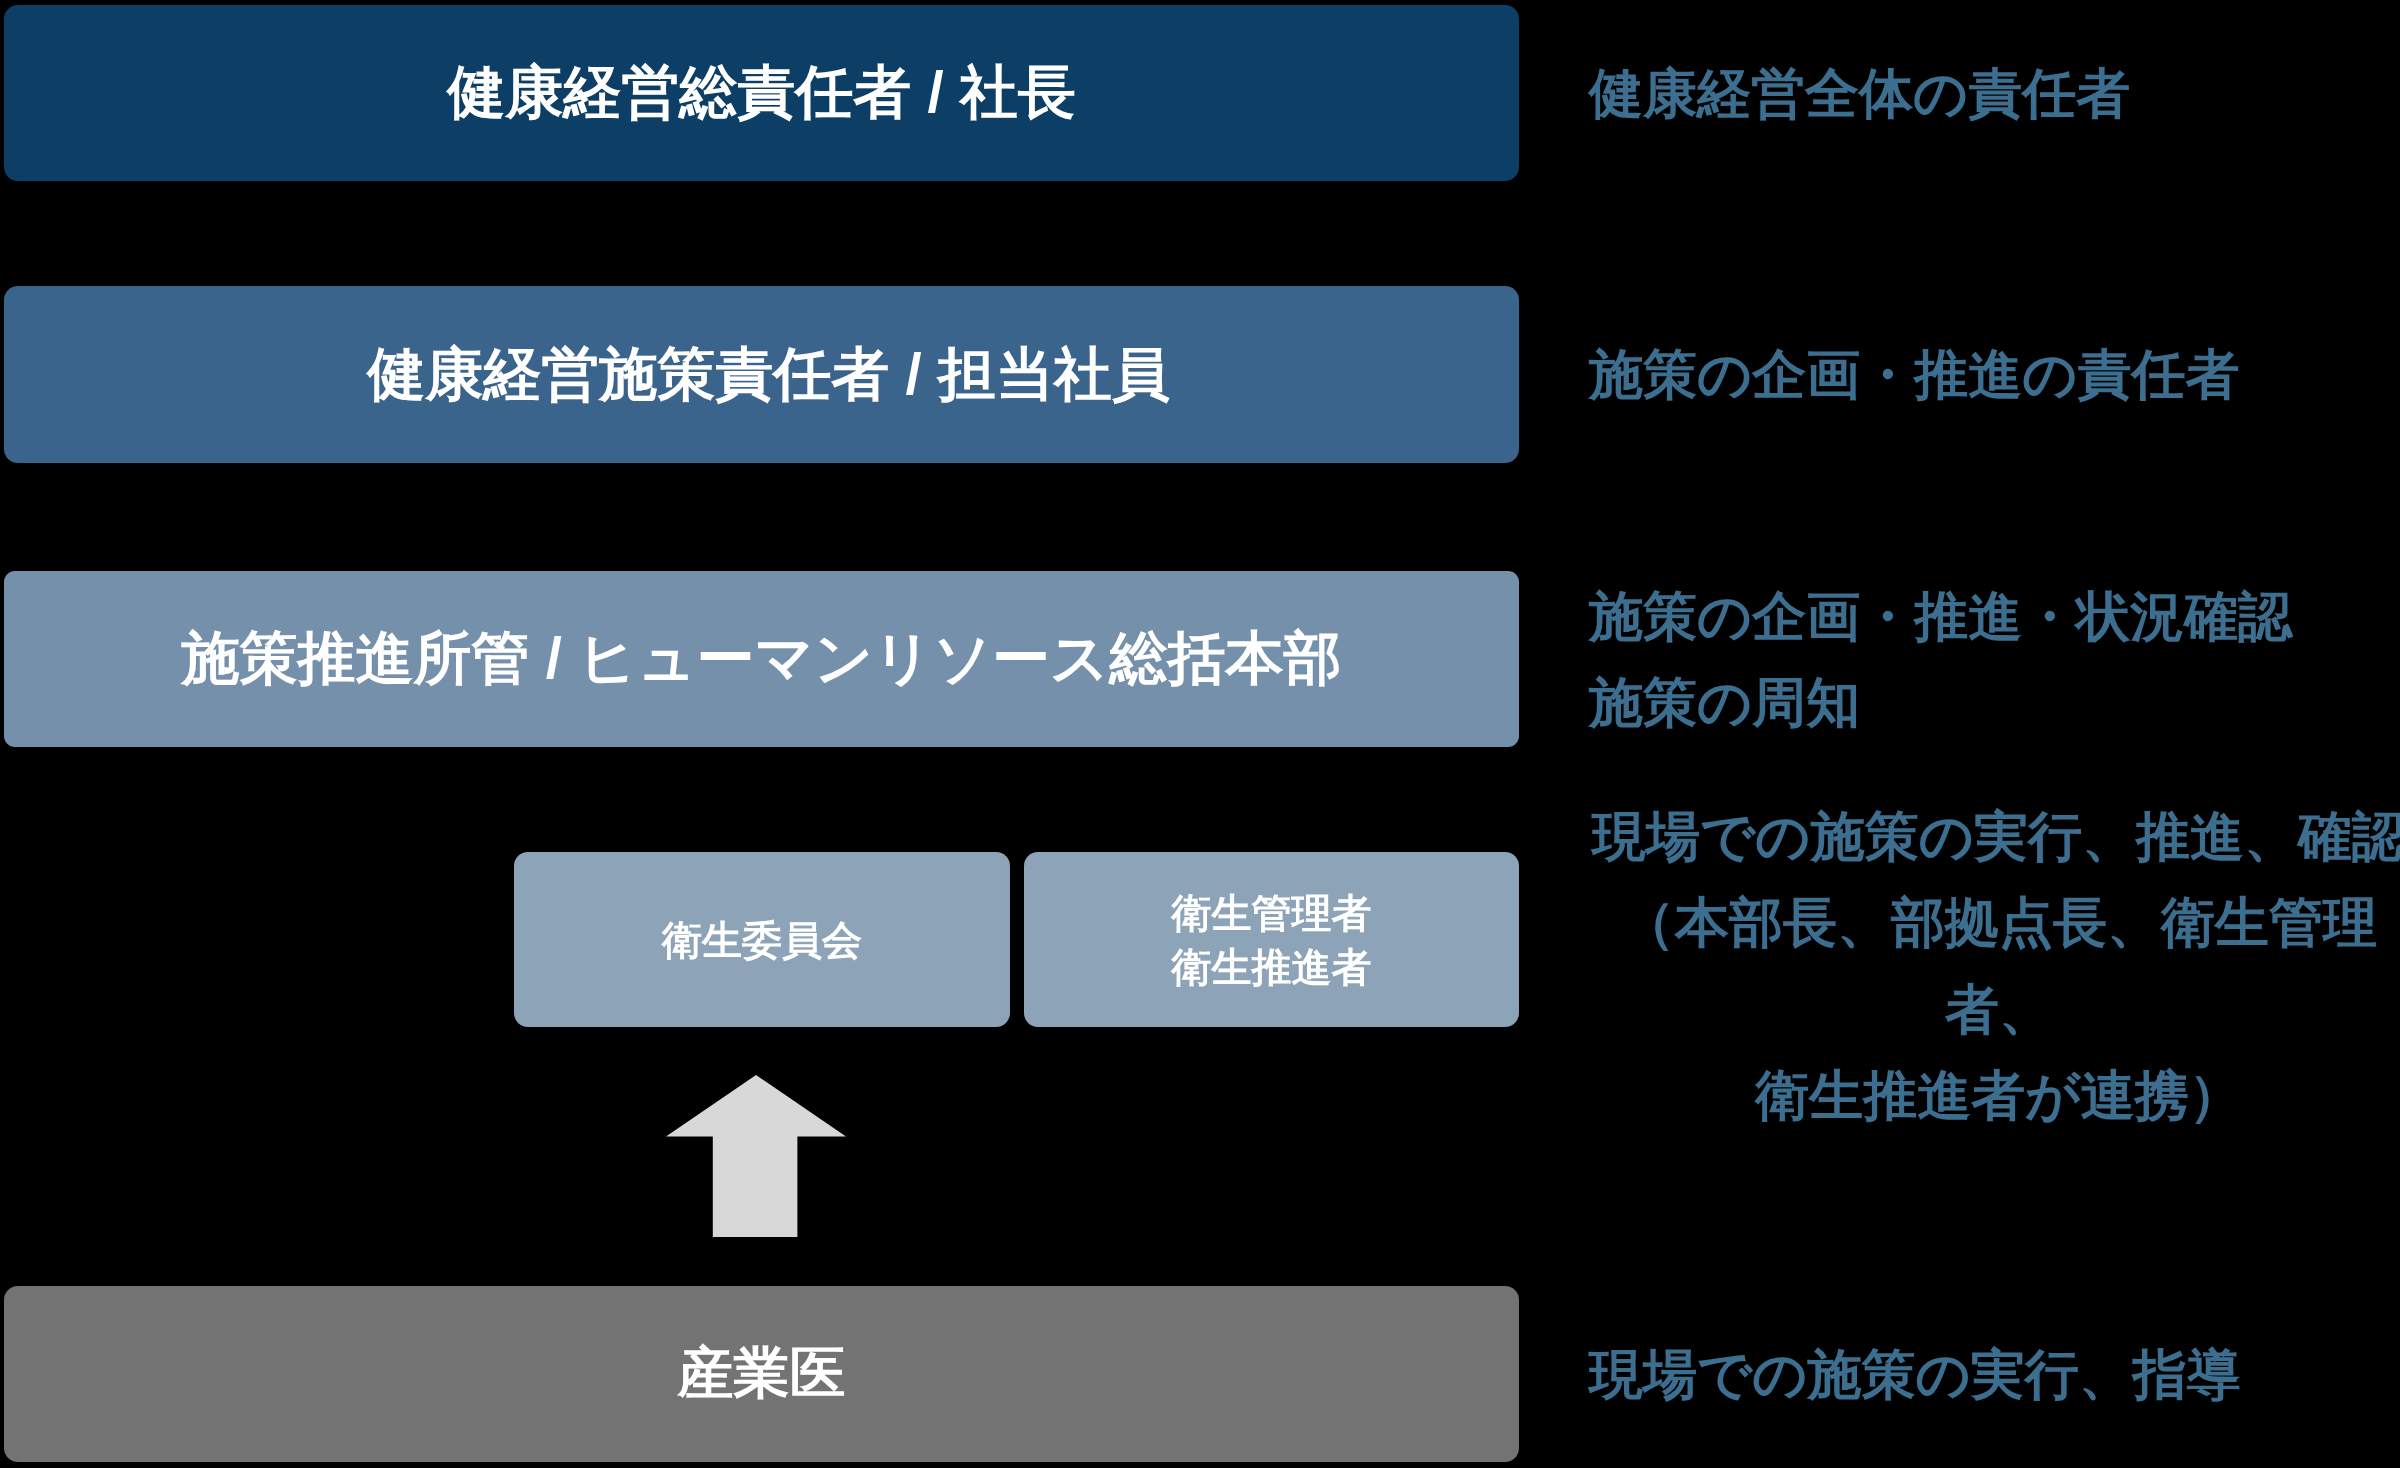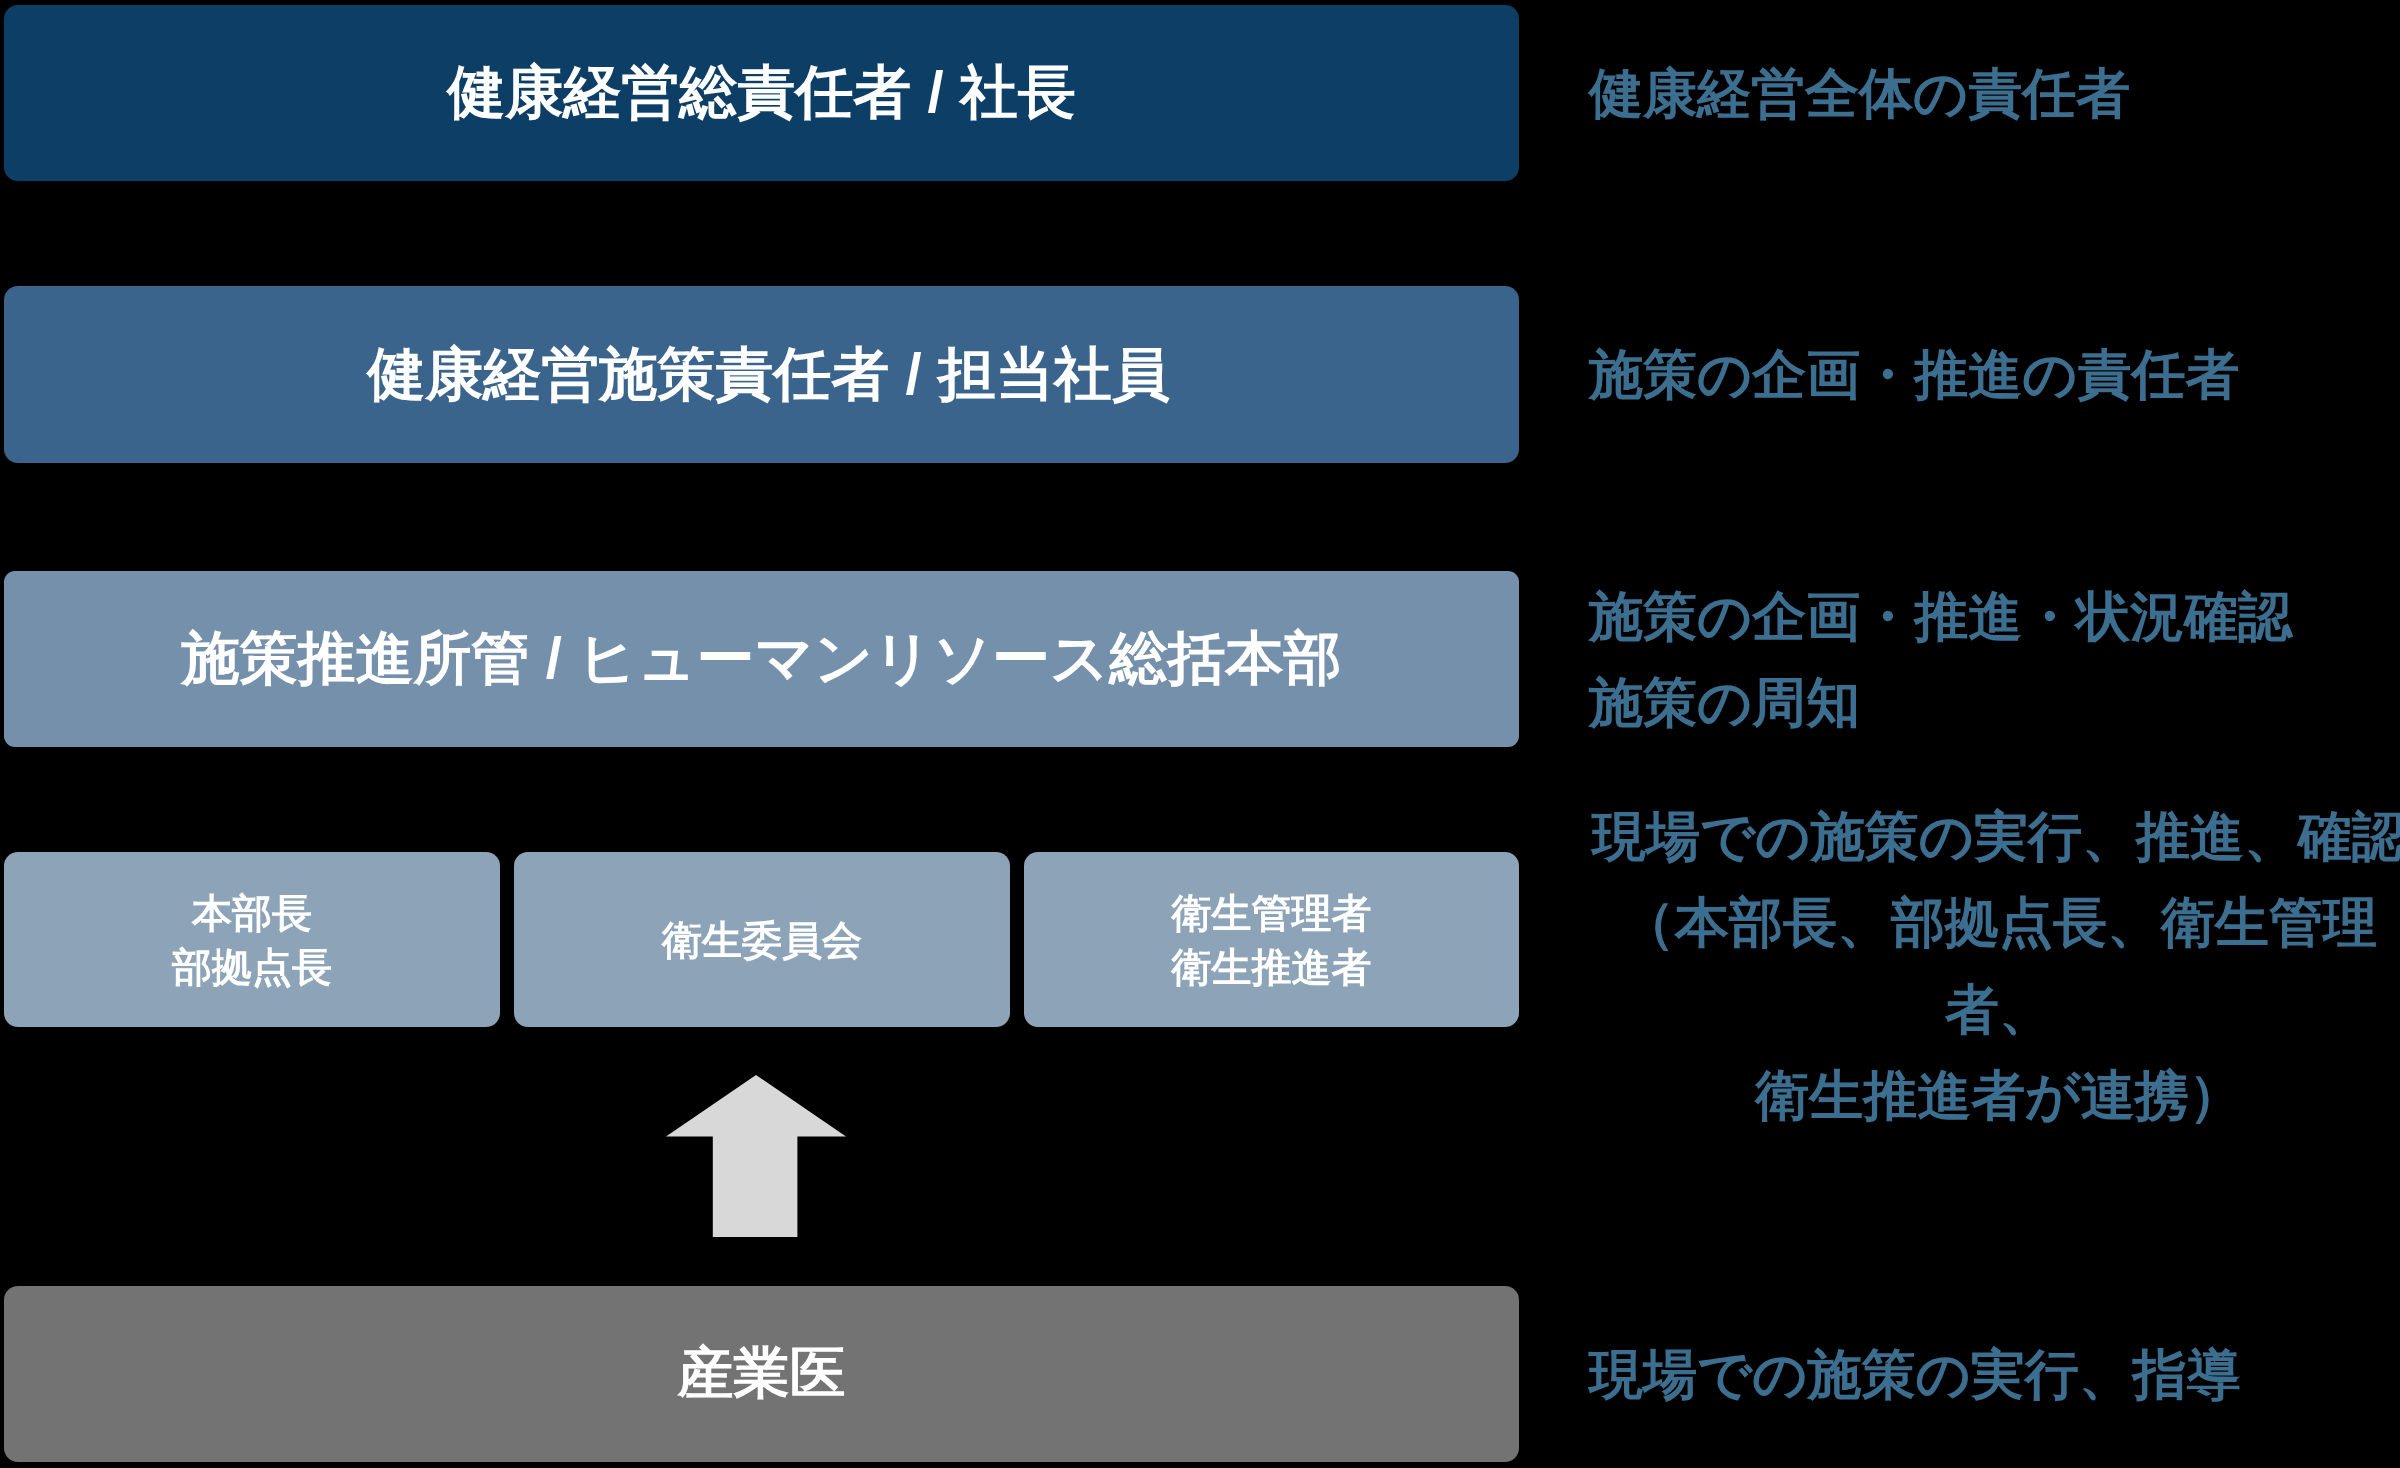--- a/index.html
+++ b/index.html
@@ -101,24 +101,20 @@
   </div>
 
   <div class="bar bar-3">
     <span>施策推進所管 / ヒューマンリソース総括本部</span>
   </div>
   <div class="note note-3">
     <span>施策の企画・推進・状況確認
 施策の周知</span>
   </div>
 
-  <div class="small-box small-box-1">
-    <span>本部長
-部拠点長</span>
-  </div>
   <div class="small-box small-box-2">
     <span>衛生委員会</span>
   </div>
   <div class="small-box small-box-3">
     <span>衛生管理者
 衛生推進者</span>
   </div>
   <div class="note note-4">
     <span>現場での施策の実行、推進、確認
 （本部長、部拠点長、衛生管理者、

